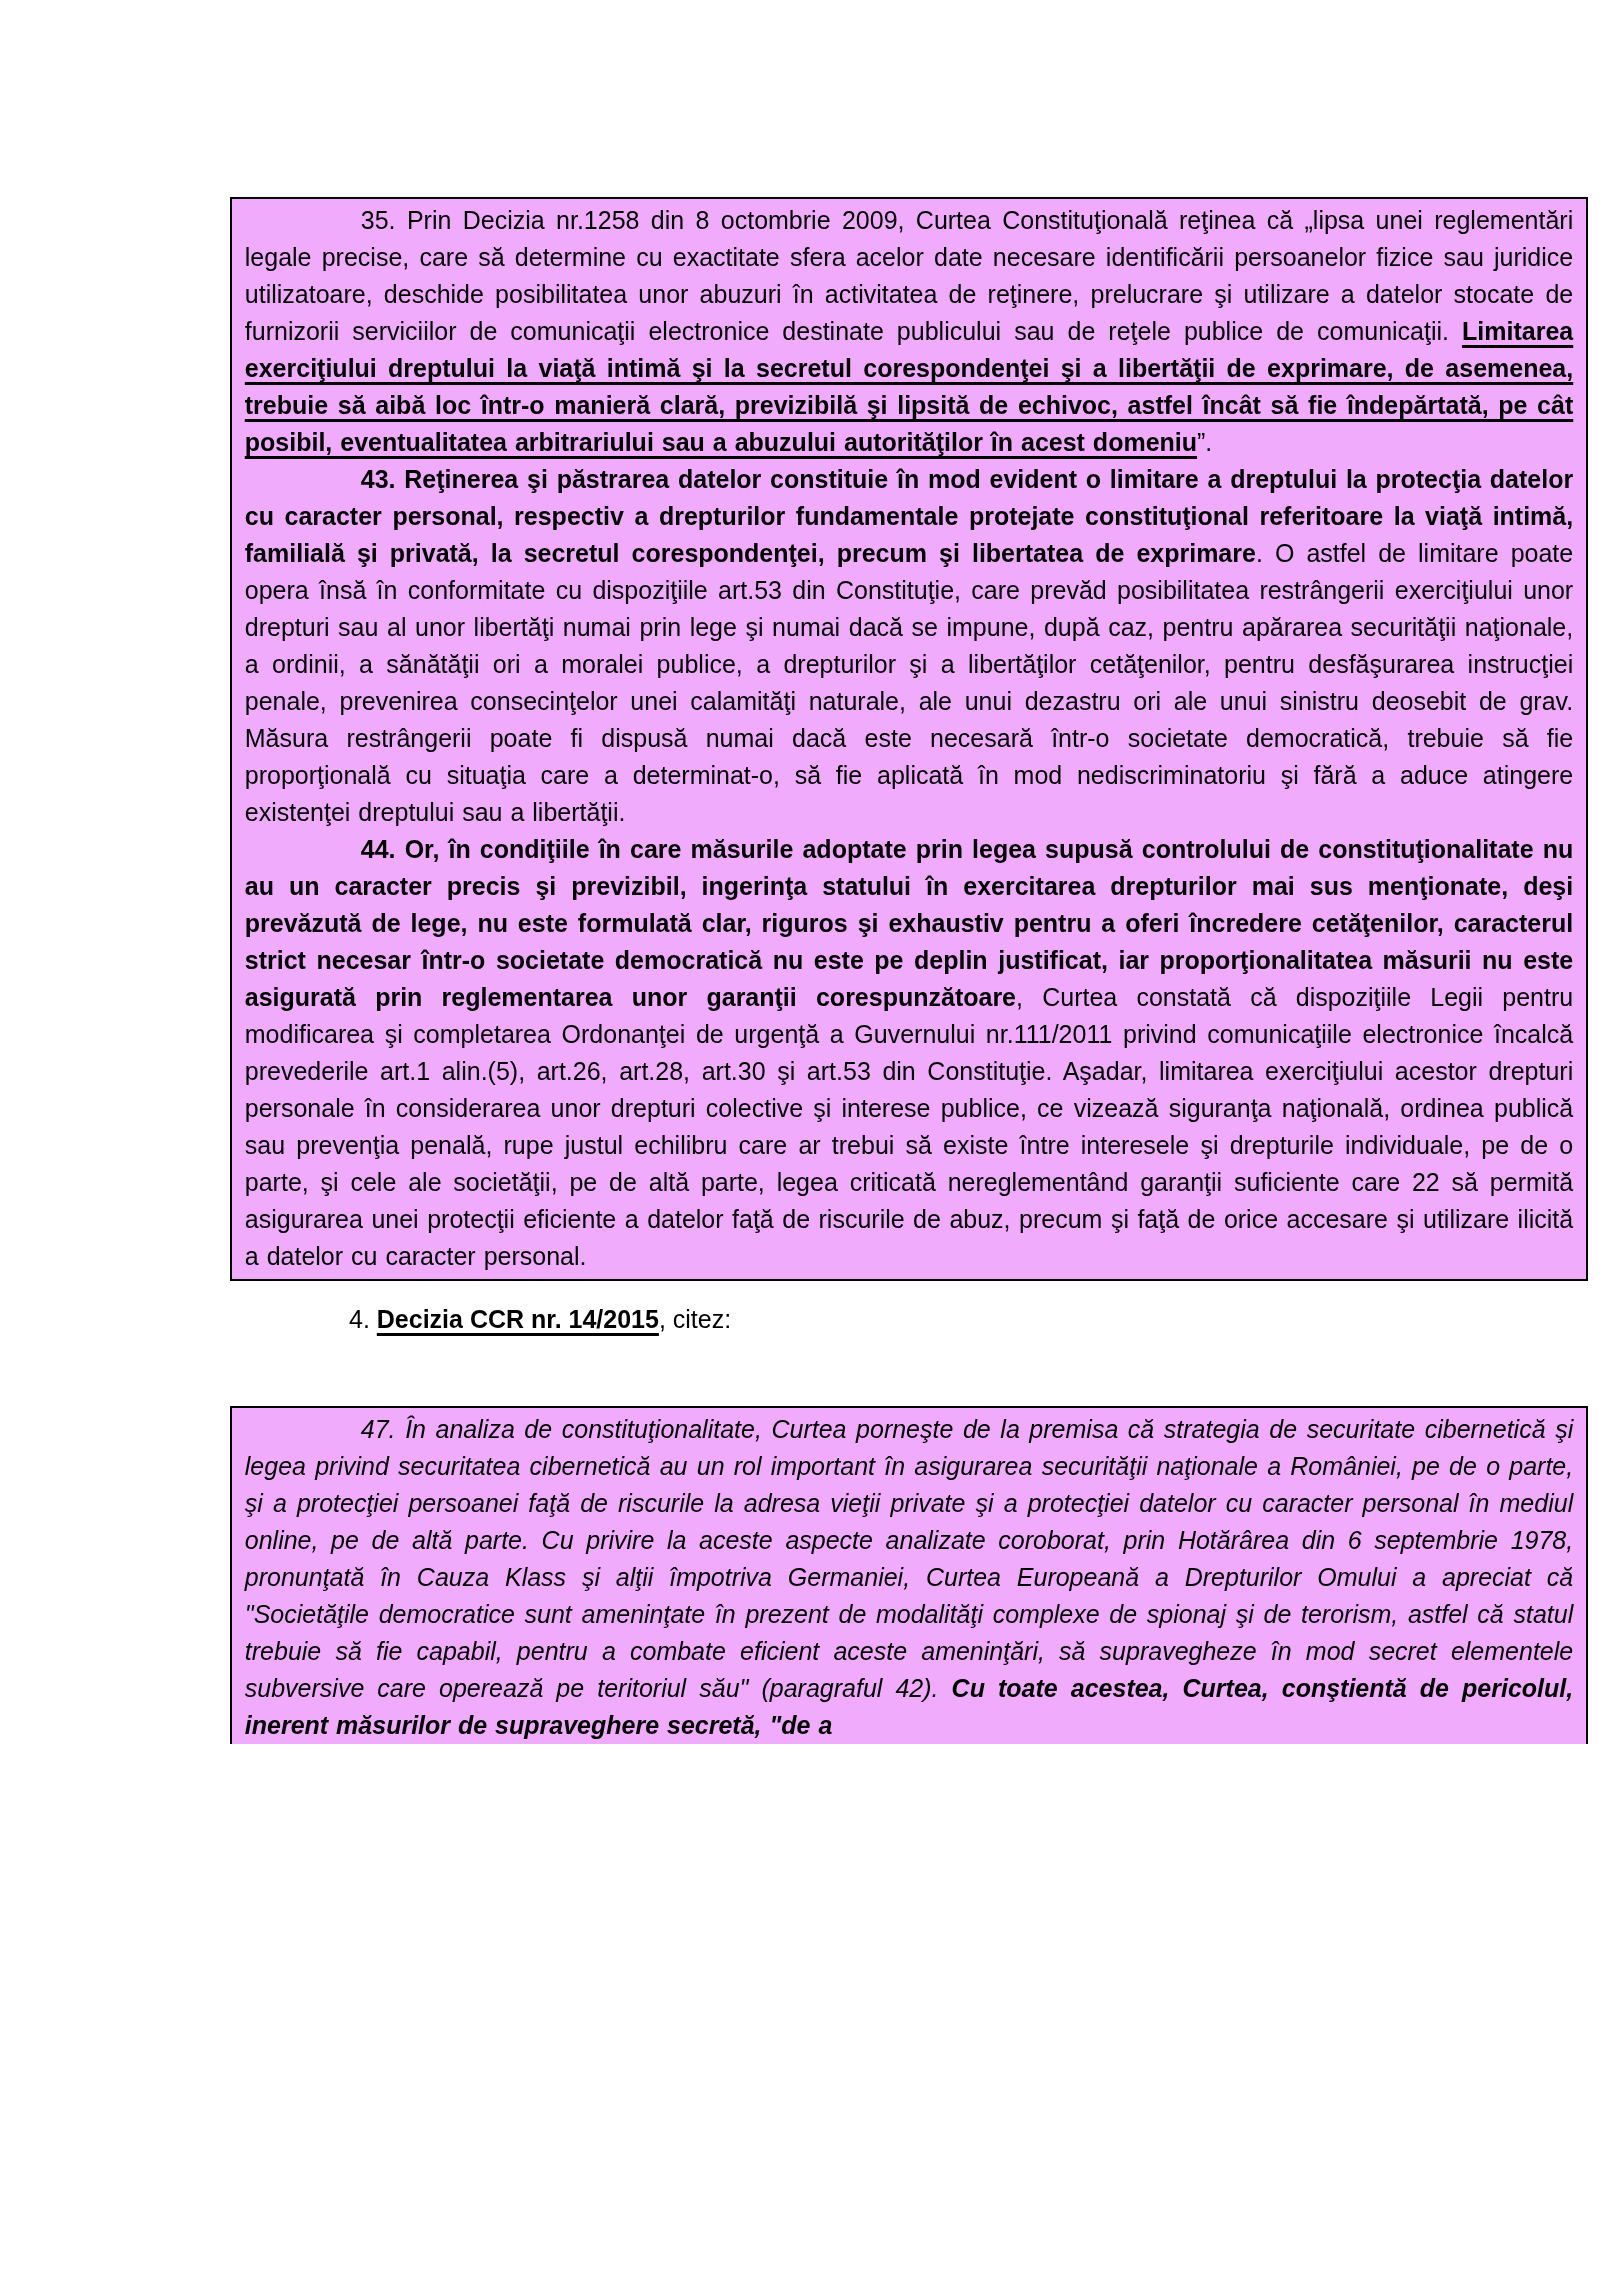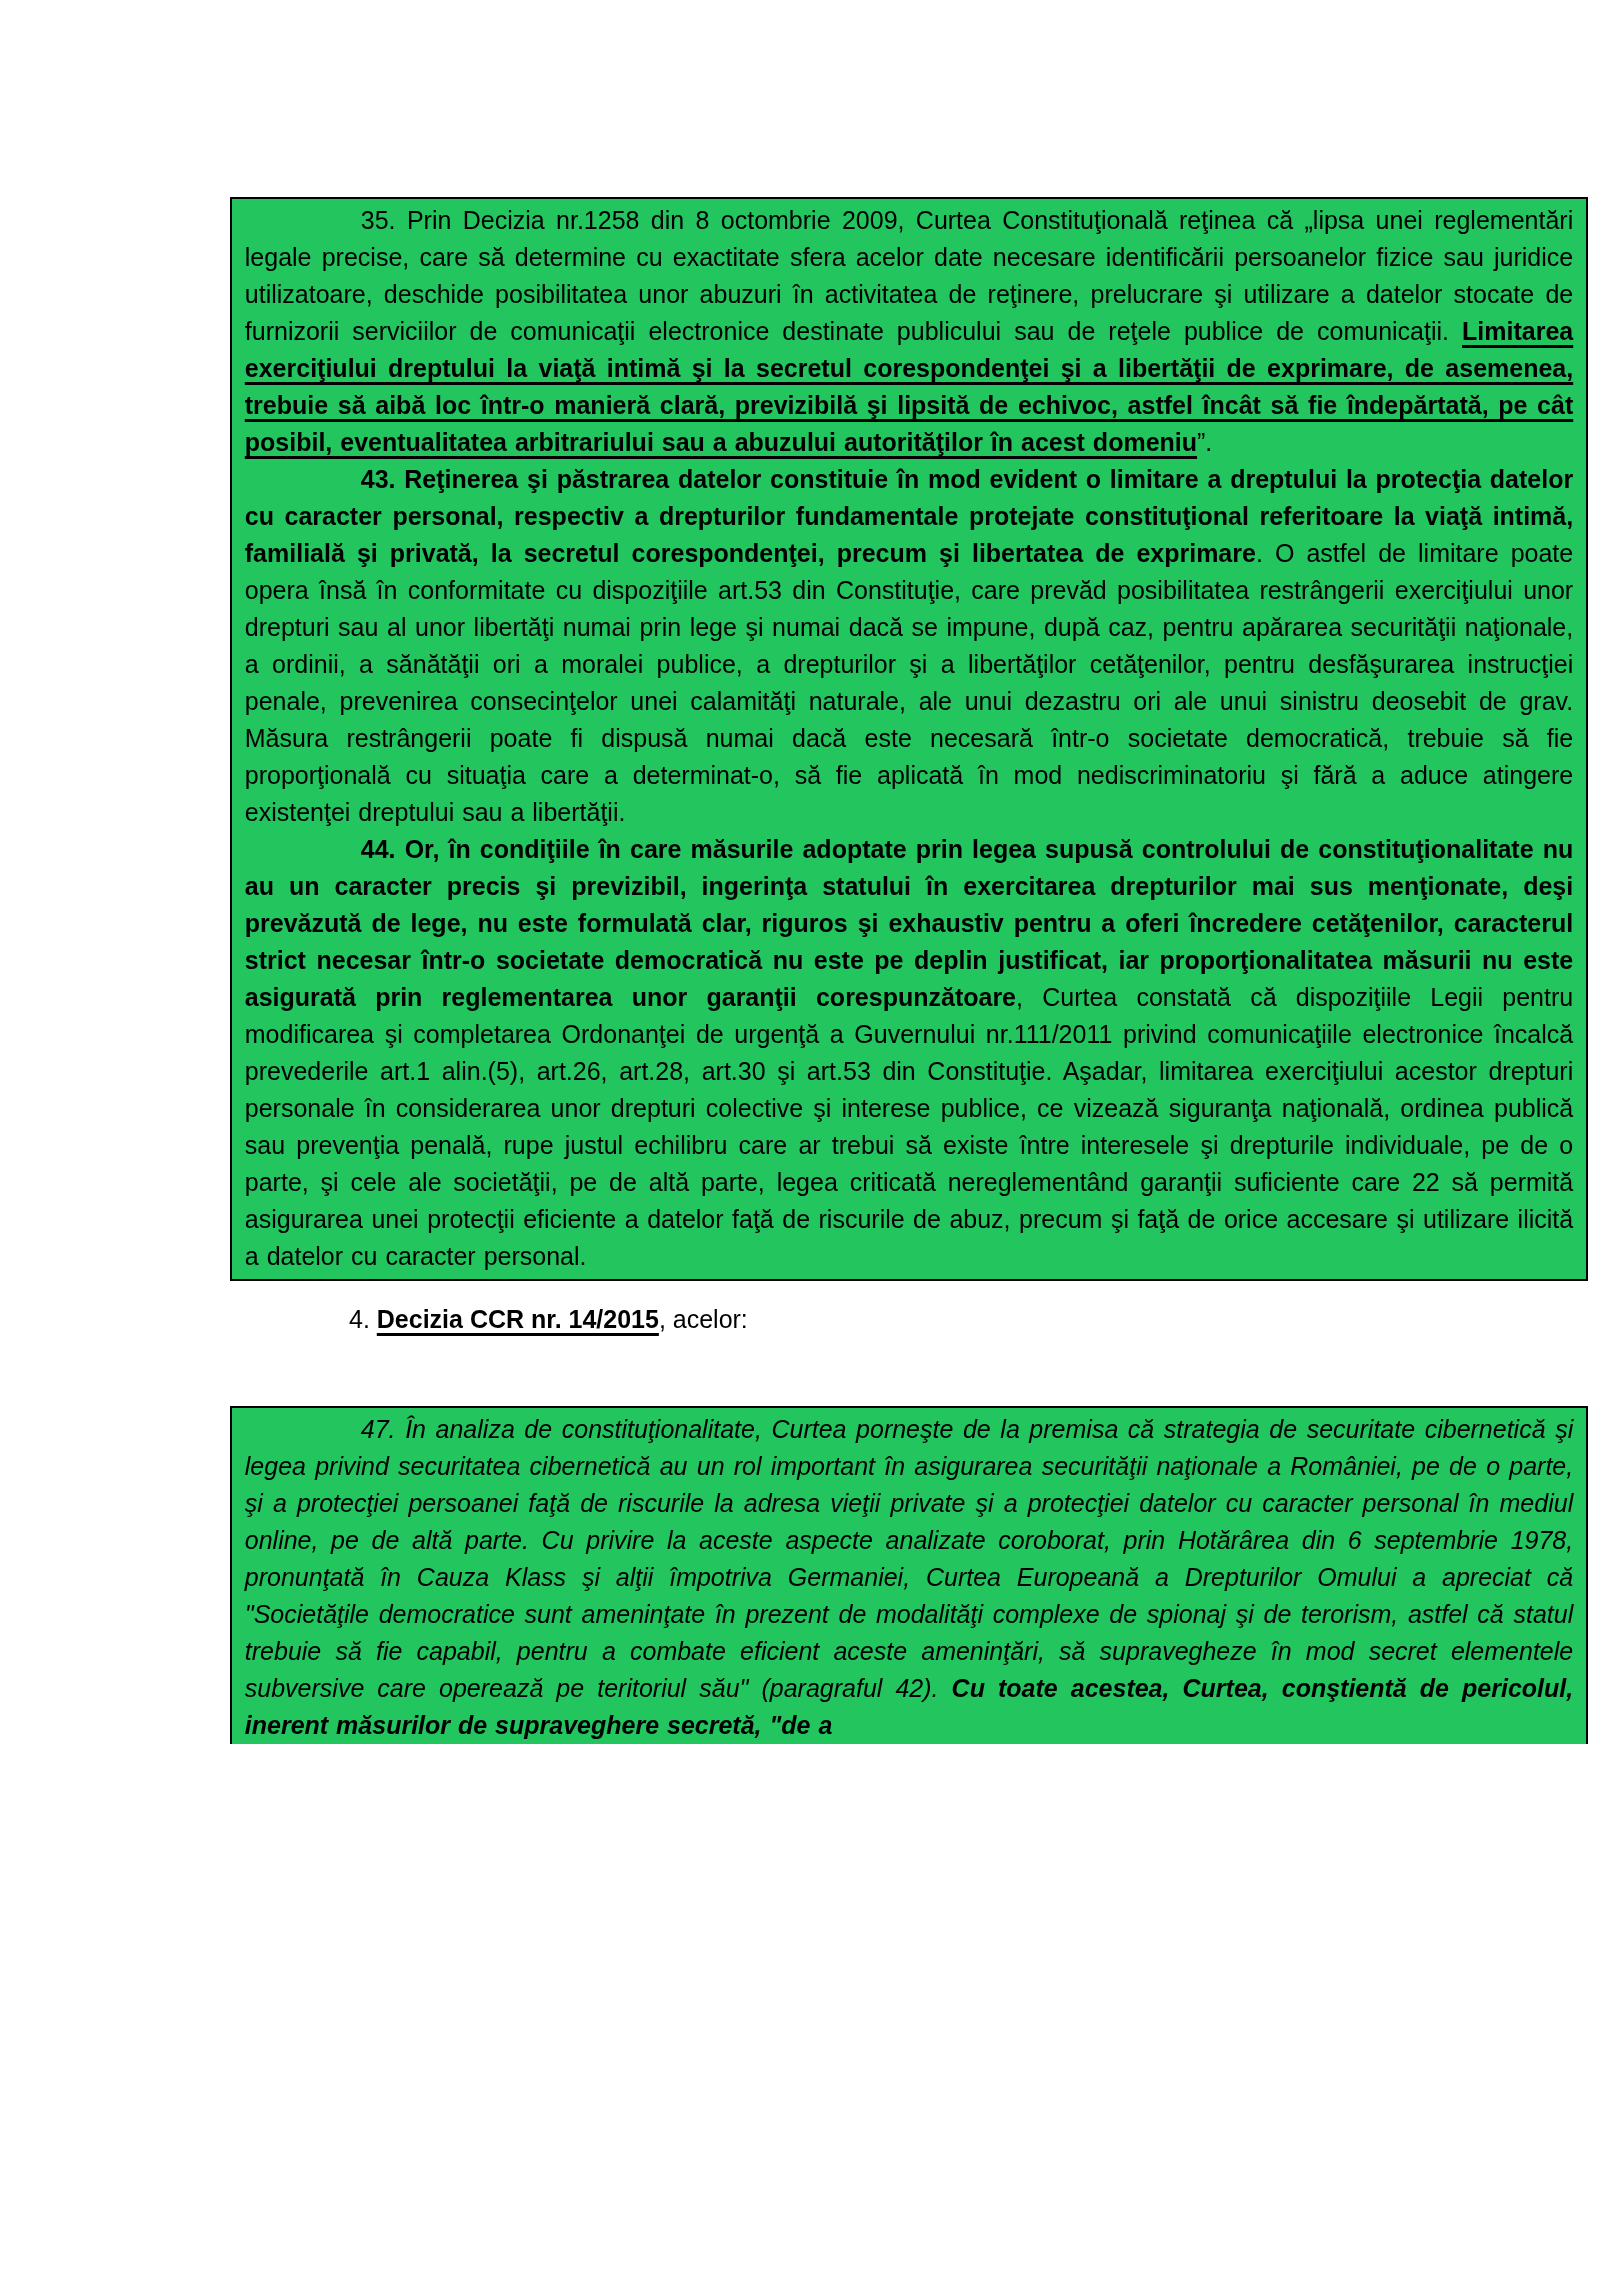--- a/index.html
+++ b/index.html
@@ -17,21 +17,21 @@
     width: 1623px;
     height: 2295px;
     background: #ffffff;
   }
   .quote-box {
     box-sizing: border-box;
     width: 1358px;
     margin-left: 230px;
     border: 2.5px solid #000000;
     padding: 2.9px 12.8px 3.9px 12.8px;
-    background: #22c55e;
+    background: #f0abfc;
   }
   .box1 { margin-top: 197px; }
   .box2 { margin-top: 68px; border-bottom: none; padding-bottom: 0; font-style: italic; }
   p.para {
     margin: 0;
     text-indent: 116px;
     text-align: justify;
     font-size: 25px;
     line-height: 37px;
     word-spacing: 1px;
@@ -52,20 +52,20 @@
 <body>
 
 <div class="page">
 
   <section class="quote-box box1">
       <p class="para"><span>35. Prin Decizia nr.1258 din 8 octombrie 2009, Curtea Constituţională reţinea că „lipsa unei reglementări legale precise, care să determine cu exactitate sfera acelor date necesare identificării persoanelor fizice sau juridice utilizatoare, deschide posibilitatea unor abuzuri în activitatea de reţinere, prelucrare şi utilizare a datelor stocate de furnizorii serviciilor de comunicaţii electronice destinate publicului sau de reţele publice de comunicaţii. </span><span class="b u">Limitarea exerciţiului dreptului la viaţă intimă şi la secretul corespondenţei şi a libertăţii de exprimare, de asemenea, trebuie să aibă loc într-o manieră clară, previzibilă şi lipsită de echivoc, astfel încât să fie îndepărtată, pe cât posibil, eventualitatea arbitrariului sau a abuzului autorităţilor în acest domeniu</span><span>”.</span></p>
       <p class="para"><span class="b">43. Reţinerea şi păstrarea datelor constituie în mod evident o limitare a dreptului la protecţia datelor cu caracter personal, respectiv a drepturilor fundamentale protejate constituţional referitoare la viaţă intimă, familială şi privată, la secretul corespondenţei, precum şi libertatea de exprimare</span><span>. O astfel de limitare poate opera însă în conformitate cu dispoziţiile art.53 din Constituţie, care prevăd posibilitatea restrângerii exerciţiului unor drepturi sau al unor libertăţi numai prin lege şi numai dacă se impune, după caz, pentru apărarea securităţii naţionale, a ordinii, a sănătăţii ori a moralei publice, a drepturilor şi a libertăţilor cetăţenilor, pentru desfăşurarea instrucţiei penale, prevenirea consecinţelor unei calamităţi naturale, ale unui dezastru ori ale unui sinistru deosebit de grav. Măsura restrângerii poate fi dispusă numai dacă este necesară într-o societate democratică, trebuie să fie proporţională cu situaţia care a determinat-o, să fie aplicată în mod nediscriminatoriu şi fără a aduce atingere existenţei dreptului sau a libertăţii.</span></p>
       <p class="para"><span class="b">44. Or, în condiţiile în care măsurile adoptate prin legea supusă controlului de constituţionalitate nu au un caracter precis şi previzibil, ingerinţa statului în exercitarea drepturilor mai sus menţionate, deşi prevăzută de lege, nu este formulată clar, riguros şi exhaustiv pentru a oferi încredere cetăţenilor, caracterul strict necesar într-o societate democratică nu este pe deplin justificat, iar proporţionalitatea măsurii nu este asigurată prin reglementarea unor garanţii corespunzătoare</span><span>, Curtea constată că dispoziţiile Legii pentru modificarea şi completarea Ordonanţei de urgenţă a Guvernului nr.111/2011 privind comunicaţiile electronice încalcă prevederile art.1 alin.(5), art.26, art.28, art.30 şi art.53 din Constituţie. Aşadar, limitarea exerciţiului acestor drepturi personale în considerarea unor drepturi colective şi interese publice, ce vizează siguranţa naţională, ordinea publică sau prevenţia penală, rupe justul echilibru care ar trebui să existe între interesele şi drepturile individuale, pe de o parte, şi cele ale societăţii, pe de altă parte, legea criticată nereglementând garanţii suficiente care 22 să permită asigurarea unei protecţii eficiente a datelor faţă de riscurile de abuz, precum şi faţă de orice accesare şi utilizare ilicită a datelor cu caracter personal.</span></p>
     </section>
 
-  <p class="heading"><span>4. </span><span class="b u">Decizia CCR nr. 14/2015</span><span>, acelor:</span></p>
+  <p class="heading"><span>4. </span><span class="b u">Decizia CCR nr. 14/2015</span><span>, citez:</span></p>
 
   <section class="quote-box box2">
       <p class="para"><span>47. În analiza de constituţionalitate, Curtea porneşte de la premisa că strategia de securitate cibernetică şi legea privind securitatea cibernetică au un rol important în asigurarea securităţii naţionale a României, pe de o parte, şi a protecţiei persoanei faţă de riscurile la adresa vieţii private şi a protecţiei datelor cu caracter personal în mediul online, pe de altă parte. Cu privire la aceste aspecte analizate coroborat, prin Hotărârea din 6 septembrie 1978, pronunţată în Cauza Klass şi alţii împotriva Germaniei, Curtea Europeană a Drepturilor Omului a apreciat că "Societăţile democratice sunt ameninţate în prezent de modalităţi complexe de spionaj şi de terorism, astfel că statul trebuie să fie capabil, pentru a combate eficient aceste ameninţări, să supravegheze în mod secret elementele subversive care operează pe teritoriul său" (paragraful 42). </span><span class="b">Cu toate acestea, Curtea, conştientă de pericolul, inerent măsurilor de supraveghere secretă, "de a</span></p>
     </section>
 
 </div>
 
 
 </body></html>

